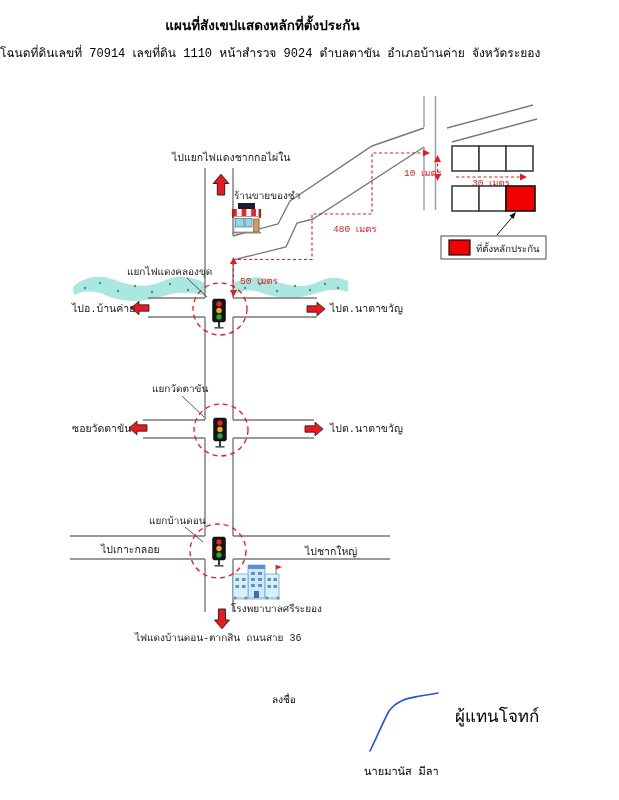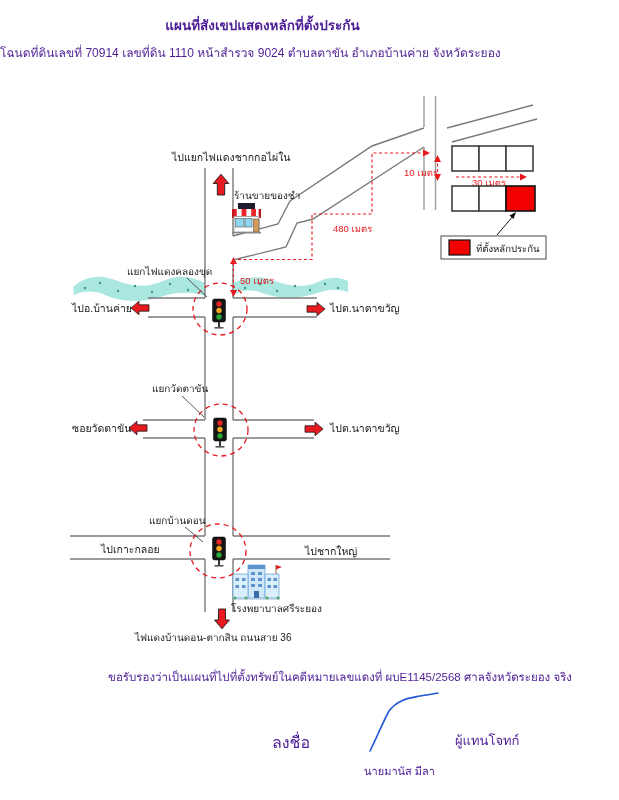--- a/index.html
+++ b/index.html
@@ -1,24 +1,24 @@
 <!DOCTYPE html>
 <html><head>
 <meta charset="utf-8">
 <style>
   html,body{margin:0;padding:0;background:#fff;}
   .page{position:relative;width:619px;height:800px;background:#fff;overflow:hidden;
-        font-family:Liberation Sans, sans-serif;color:#4c1d95;}
+        font-family:Liberation Mono, monospace;color:#000000;}
   .t{position:absolute;white-space:nowrap;}
   .title{top:14px;left:0;width:525px;text-align:center;font-size:13.5px;font-weight:bold;}
   .hline1{top:43px;left:0;width:490px;text-align:center;font-size:12px;}
   .hline2{top:65px;left:55px;width:440px;text-align:center;font-size:12px;}
   .certify{top:668px;left:60px;width:560px;text-align:center;font-size:11.5px;}
-  .signlabel{top:730px;left:272px;font-size:16px;}
-  .signrole{top:730px;left:455px;font-size:13px;}
+  .signlabel{top:692px;left:272px;font-size:10px;}
+  .signrole{top:702px;left:455px;font-size:17px;}
   .signname{top:762px;left:364px;font-size:11px;}
   svg.map{position:absolute;left:0;top:0;}
 </style>
 </head>
 <body>
 
 <div class="page">
 
   <div class="t title">แผนที่สังเขปแสดงหลักที่ตั้งประกัน</div>
   <div class="t hline1">โฉนดที่ดินเลขที่ 70914  เลขที่ดิน 1110  หน้าสำรวจ 9024  ตำบลตาขัน   อำเภอบ้านค่าย  จังหวัดระยอง</div>
@@ -191,18 +191,17 @@
       <text x="149" y="524" font-size="10">แยกบ้านดอน</text>
       <text x="101" y="553">ไปเกาะกลอย</text>
       <text x="305" y="555">ไปชากใหญ่</text>
       <text x="231" y="612" font-size="10">โรงพยาบาลศรีระยอง</text>
       <text x="135" y="641" font-size="10">ไฟแดงบ้านดอน-ตากสิน ถนนสาย 36</text>
     </g>
 
     <path fill="none" stroke="#2457d6" stroke-width="1.6" stroke-linecap="round" d="M370,751 C377,737 383,722 389,711 C398,699 410,698 420,696 C427,695 433,694 438,693"></path>
   </svg>
 
-  <div class="t certify">ขอรับรองว่าเป็นแผนที่ไปที่ตั้งทรัพย์ในคดีหมายเลขแดงที่ ผบE1145/2568 ศาลจังหวัดระยอง จริง</div>
   <div class="t signlabel">ลงชื่อ</div>
   <div class="t signrole">ผู้แทนโจทก์</div>
   <div class="t signname">นายมานัส  มีลา</div>
 
 </div>
 
 </body></html>

